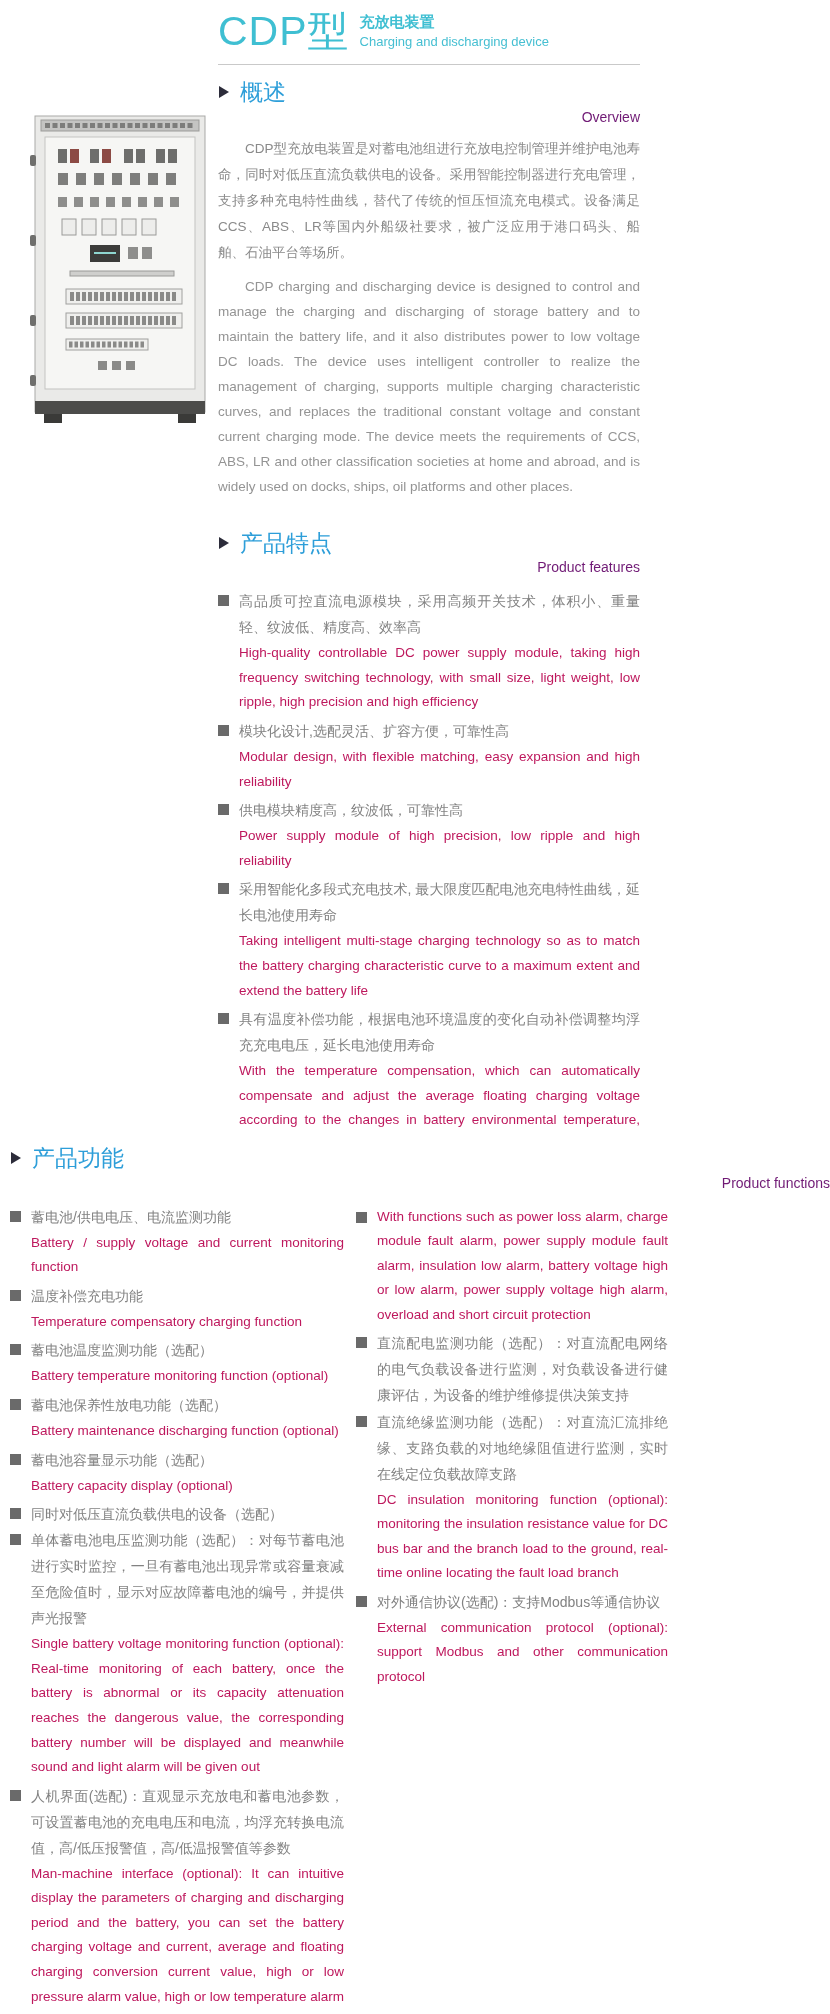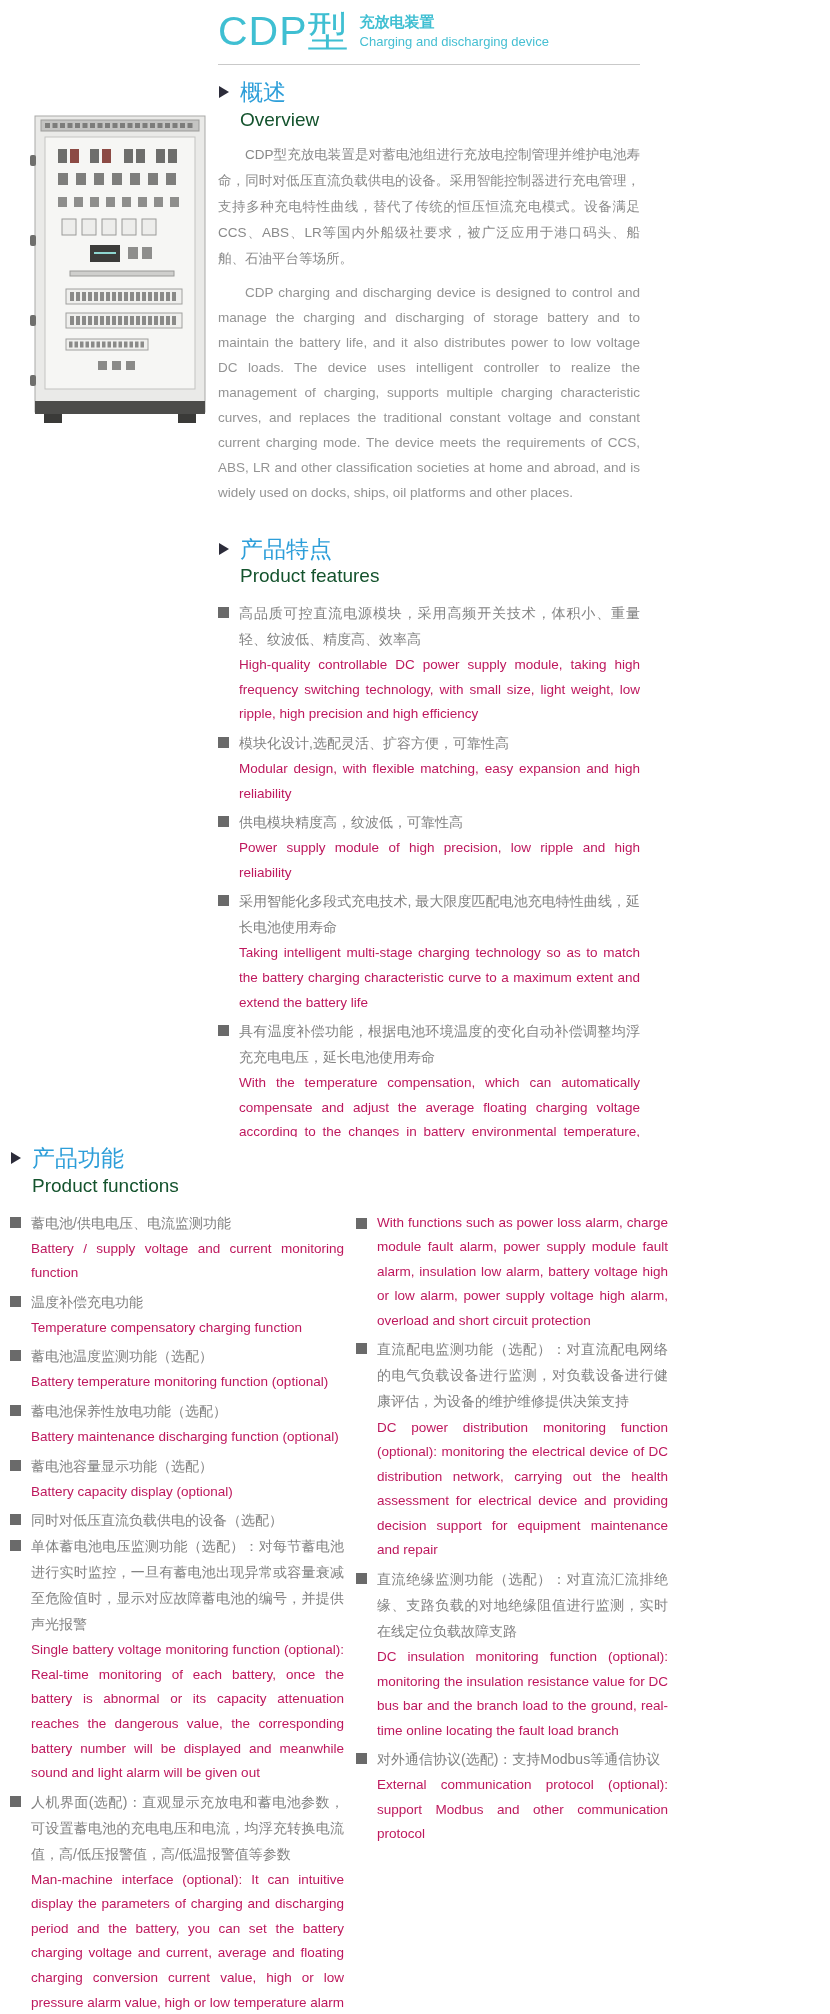--- a/index.html
+++ b/index.html
@@ -19,21 +19,21 @@
   .model { font-size:41px; line-height:1.15; color:#3fbfd2; letter-spacing:1px; }
   .subtitle { margin-left:10px; padding-top:5px; }
   .sub-zh { font-size:15px; font-weight:bold; color:#3fbfd2; }
   .sub-en { font-size:13px; color:#46bfd2; margin-top:2px; }
   .divider { border-top:1px solid #c9c9c9; margin-top:9px; }
 
   .sec-head { position:relative; padding-left:22px; }
   .tri { position:absolute; left:1px; top:7px; width:0; height:0;
          border-left:10px solid #2c2c3a; border-top:6px solid transparent; border-bottom:6px solid transparent; }
   .sec-title { font-size:23px; font-weight:normal; color:#2d9ed9; line-height:1.2; }
-  .sec-en { font-size:19px; color:#14532d; margin-top:2px; }
+  .sec-en { font-size:14px; color:#701a75; margin-top:2px;text-align:right; }
 
   .overview { margin-top:14px; }
   .para-zh { margin-top:11px; font-size:13.5px; color:#8a8a8a; line-height:1.93; text-indent:2em; text-align:justify; }
   .para-en { margin-top:9px; font-size:13.5px; color:#949494; line-height:1.85; text-indent:2em; text-align:justify; }
 
   .features { margin-top:30px; }
   .feat-list { margin-top:13px; }
   .item { position:relative; padding-left:21px; }
   .sq { position:absolute; left:0; top:7px; width:11px; height:11px; background:#6a6a6a; }
   .item .zh { font-size:14px; color:#828282; line-height:1.86; text-align:justify; }
@@ -243,21 +243,20 @@
       </div>
 
       <div class="func-col-right">
         <div class="item">
           <span class="sq"></span>
           <div class="en">With functions such as power loss alarm, charge module fault alarm, power supply module fault alarm, insulation low alarm, battery voltage high or low alarm, power supply voltage high alarm, overload and short circuit protection</div>
         </div>
         <div class="item">
           <span class="sq"></span>
           <div class="zh">直流配电监测功能（选配）：对直流配电网络的电气负载设备进行监测，对负载设备进行健康评估，为设备的维护维修提供决策支持</div>
-          <div class="en">DC power distribution monitoring function (optional): monitoring the electrical device of DC distribution network, carrying out the health assessment for electrical device and providing decision support for equipment maintenance and repair</div>
         </div>
         <div class="item">
           <span class="sq"></span>
           <div class="zh">直流绝缘监测功能（选配）：对直流汇流排绝缘、支路负载的对地绝缘阻值进行监测，实时在线定位负载故障支路</div>
           <div class="en">DC insulation monitoring function (optional): monitoring the insulation resistance value for DC bus bar and the branch load to the ground, real-time online locating the fault load branch</div>
         </div>
         <div class="item">
           <span class="sq"></span>
           <div class="zh">对外通信协议(选配)：支持Modbus等通信协议</div>
           <div class="en">External communication protocol (optional): support Modbus and other communication protocol</div>

